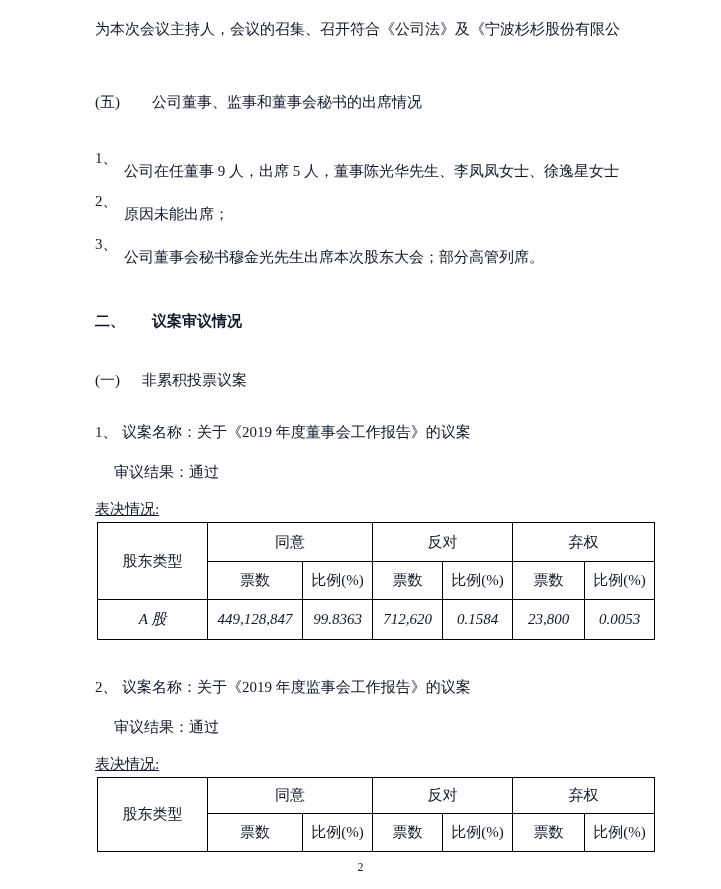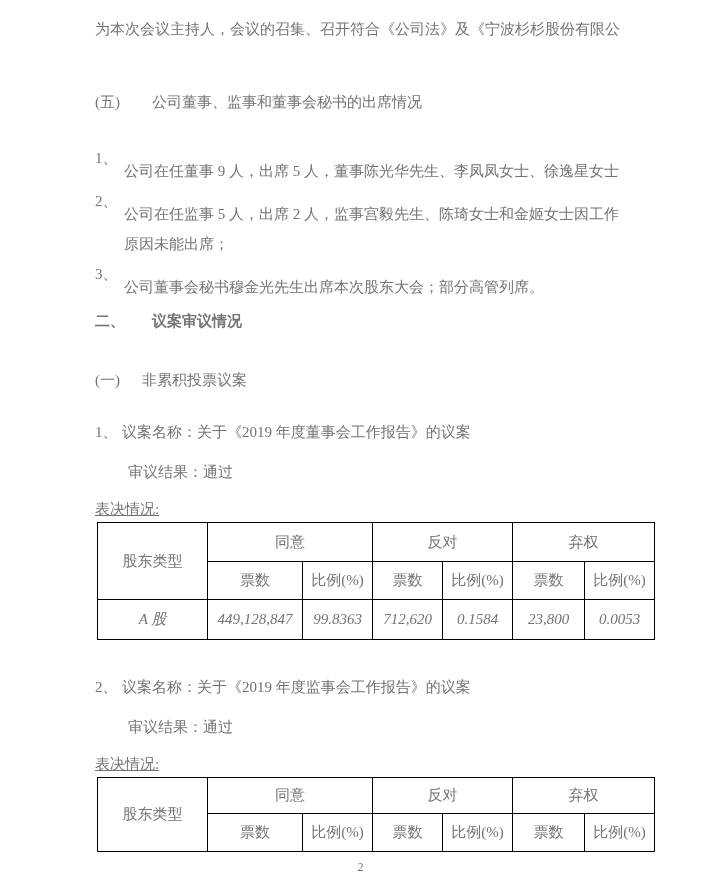--- a/index.html
+++ b/index.html
@@ -1,21 +1,21 @@
 <!DOCTYPE html>
 <html><head>
 <meta charset="utf-8">
 <style>
   html,body { margin:0; padding:0; background:#e8e8e8; }
   .page {
     position:relative;
     width:721px; height:889px;
     margin:0 auto;
     background:#ffffff;
-    color:#737373;
+    color:#0f172a;
     font-family:"Liberation Serif","DejaVu Serif",serif;
     font-size:15px;
     overflow:hidden;
   }
   .abs { position:absolute; }
   .line { white-space:nowrap; }
 
   
   .intro { left:95px; top:14px; width:560px; line-height:31px; }
 
@@ -27,21 +27,21 @@
 
   
   .items { left:95px; top:143px; width:560px; line-height:30px; }
   .item { display:flex; }
   .item-num { flex:0 0 29px; }
   .item-body { flex:1;margin-top:13px; }
 
   
   .prop { display:flex; left:95px; white-space:nowrap; }
   .prop-num { flex:0 0 27px; }
-  .indent1 { left:128px; }
+  .indent1 { left:114px; }
   .caption { left:95px;text-decoration:underline; }
 
   
   table.vote {
     border-collapse:collapse;
     table-layout:fixed;
     width:557px;
     font-size:15px;
   }
   table.vote td {
@@ -75,21 +75,20 @@
   <div class="abs items">
     <div class="item">
       <span class="item-num">1、</span>
       <div class="item-body">
         <div class="line">公司在任董事 9 人，出席 5 人，董事陈光华先生、李凤凤女士、徐逸星女士</div>
       </div>
     </div>
     <div class="item">
       <span class="item-num">2、</span>
       <div class="item-body">
-        <div class="line">公司在任监事 5 人，出席 2 人，监事宫毅先生、陈琦女士和金姬女士因工作</div>
         <div class="line">原因未能出席；</div>
       </div>
     </div>
     <div class="item">
       <span class="item-num">3、</span>
       <div class="item-body">
         <div class="line">公司董事会秘书穆金光先生出席本次股东大会；部分高管列席。</div>
       </div>
     </div>
   </div>

